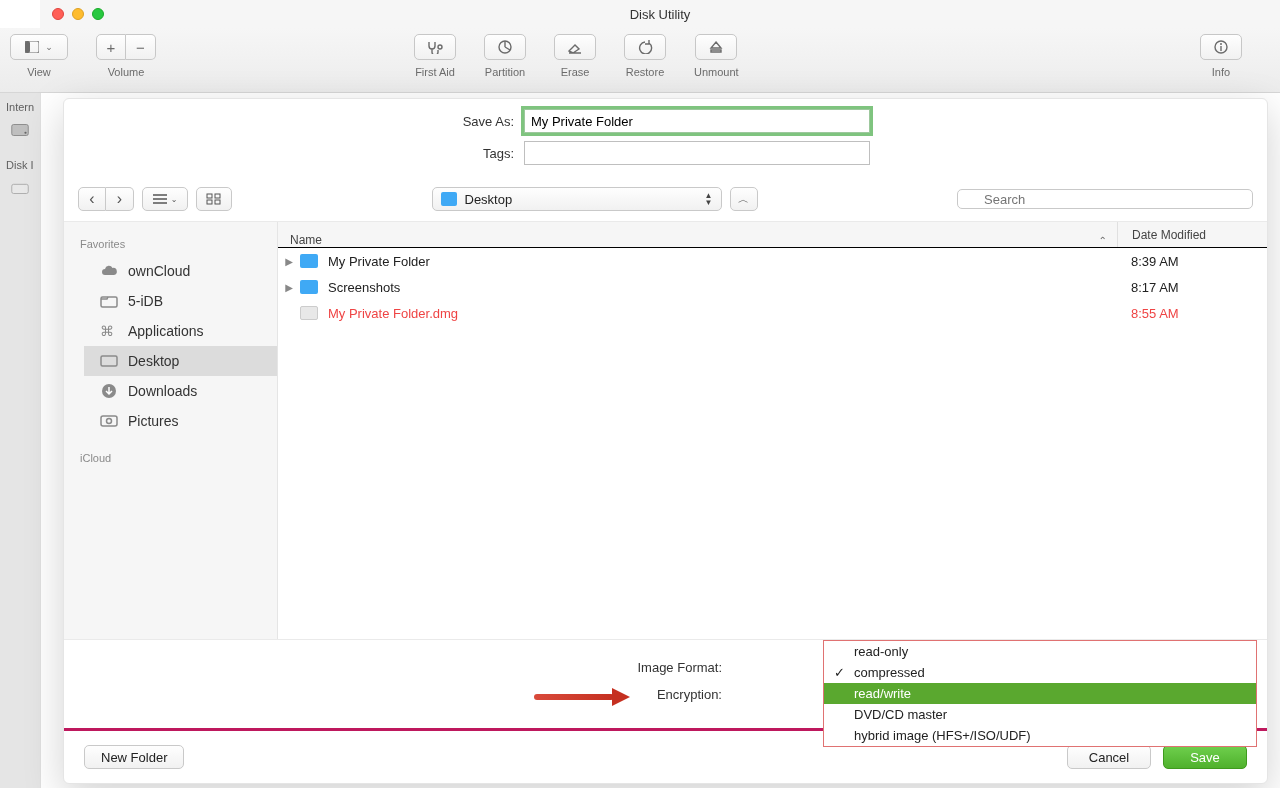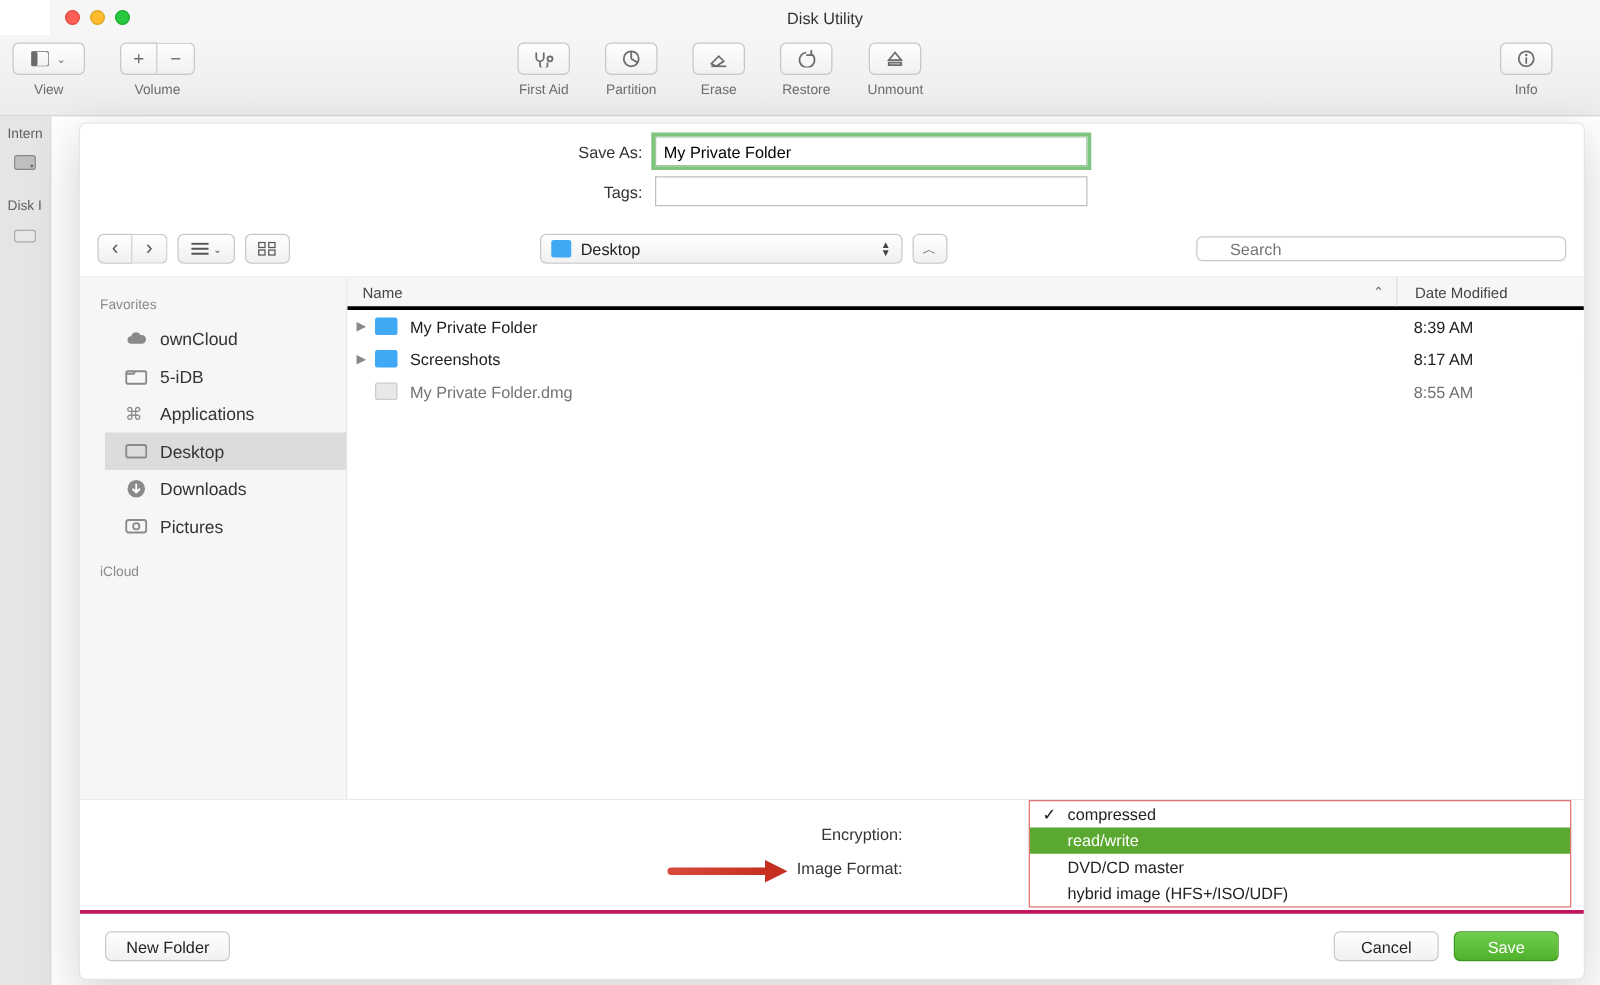--- a/index.html
+++ b/index.html
@@ -45,32 +45,32 @@
 .search-input { width: 296px; height:20px; border:1px solid #c9c9c9; border-radius:5px; padding:0 8px 0 26px; font-size:13px; outline:none; position:relative; }
 .search-wrap { position:relative; }
 .search-wrap::before { content:"🔍"; position:absolute; left:8px; top:4px; font-size:12px; color:#888; }
 .browser { flex:1; display:flex; border-bottom:1px solid #eaeaea; min-height: 0; }
 .sidebar { width: 214px; background:#f6f6f6; overflow:auto; border-right:1px solid #e5e5e5; padding-top:10px; }
 .sb-hdr { font-size:11px; color:#8a8a8a; padding: 6px 16px; }
 .sb-item { display:flex; align-items:center; gap:10px; padding: 7px 16px; font-size:14px; color:#333; cursor:default;margin-left:20px; }
 .sb-item.selected { background:#dcdcdc; }
 .sb-icon { width:18px; height:16px; color:#767676; display:flex; align-items:center; justify-content:center; }
 .file-area { flex:1; display:flex; flex-direction:column; }
-.col-hdr { display:flex; background:#f6f6f6; border-bottom:3px solid #000000; font-size:12px; color:#444; height:26px; align-items:center; }
+.col-hdr { display:flex; background:#f6f6f6; border-bottom:1px solid #000000; font-size:12px; color:#444; height:26px; align-items:flex-end; }
 .col-name { flex:1; padding-left:12px; display:flex; align-items:center; justify-content:space-between; padding-right:10px; }
 .col-date { width:150px; padding-left:14px; border-left:1px solid #e0e0e0; height:100%; display:flex; align-items:center; }
 .files { flex:1; background:#fff; position:relative; }
 .file-row { display:flex; align-items:center; height:26px; font-size:13px; }
 .file-row:nth-child(odd) { background:#fff; }
 .file-row .disc { width:22px; text-align:center; color:#888; font-size:10px; }
 .file-row .ficon { width:18px; height:14px; background:#3fa9f5; border-radius:2px; margin-right:8px; }
 .file-row .ficon.doc { background:#e8e8e8; border:1px solid #ccc; border-radius:2px; }
 .file-row .fname { flex:1; color:#222; padding-left:2px; }
 .file-row .fdate { width:150px; padding-left:14px; color:#222; }
-.file-row.dim .fname, .file-row.dim .fdate { color:#737373; }
+.file-row.dim .fname, .file-row.dim .fdate { color:#ef4444; }
 .options-area { padding: 20px 30px 14px; position:relative; }
 .opt-row { display:flex; align-items:center; margin-bottom:12px; }
 .opt-label { width:640px; text-align:right; font-size:13px; color:#333; padding-right:12px; }
 .arrow-annot { position:absolute; left:470px; top:50px; }
 .arrow-shape { width:100px; height:14px; position:relative; }
 .arrow-shape::before { content:""; position:absolute; left:0; top:4px; width:80px; height:6px; background:linear-gradient(90deg,#d94a3b,#c53020); border-radius:3px; }
 .arrow-shape::after { content:""; position:absolute; left:78px; top:-2px; width:0; height:0; border-left:18px solid #c53020; border-top:9px solid transparent; border-bottom:9px solid transparent; }
 .menu { position:absolute; right:10px; top:0px; width:434px; border:1px solid #e07272; background:#fff; font-size:13px; }
 .menu-item { padding:3px 10px 3px 30px; position:relative; color:#222; }
 .menu-item.sel { background:#5aa82f; color:#fff; }
@@ -314,29 +314,30 @@
             <span class="ficon doc"></span>
             <span class="fname">My Private Folder.dmg</span>
             <span class="fdate">8:55 AM</span>
           </div>
         </div>
     </div>
   </div>
 
   <div class="options-area">
     <div class="opt-row">
+      <div class="opt-label">Image Format:</div>
+    </div>
+    <div class="opt-row">
       <div class="opt-label">Encryption:</div>
-    </div>
-    <div class="opt-row">
-      <div class="opt-label">Image Format:</div>
     </div>
     <div class="arrow-annot">
         <div class="arrow-shape"></div>
       </div>
     <div class="menu" id="format-menu">
+        <div class="menu-item">read-only</div>
         <div class="menu-item chk">compressed</div>
         <div class="menu-item sel">read/write</div>
         <div class="menu-item">DVD/CD master</div>
         <div class="menu-item">hybrid image (HFS+/ISO/UDF)</div>
       </div>
   </div>
 
   <div class="button-bar">
     <button class="push-btn">New Folder</button>
     <div style="flex:1"></div>

